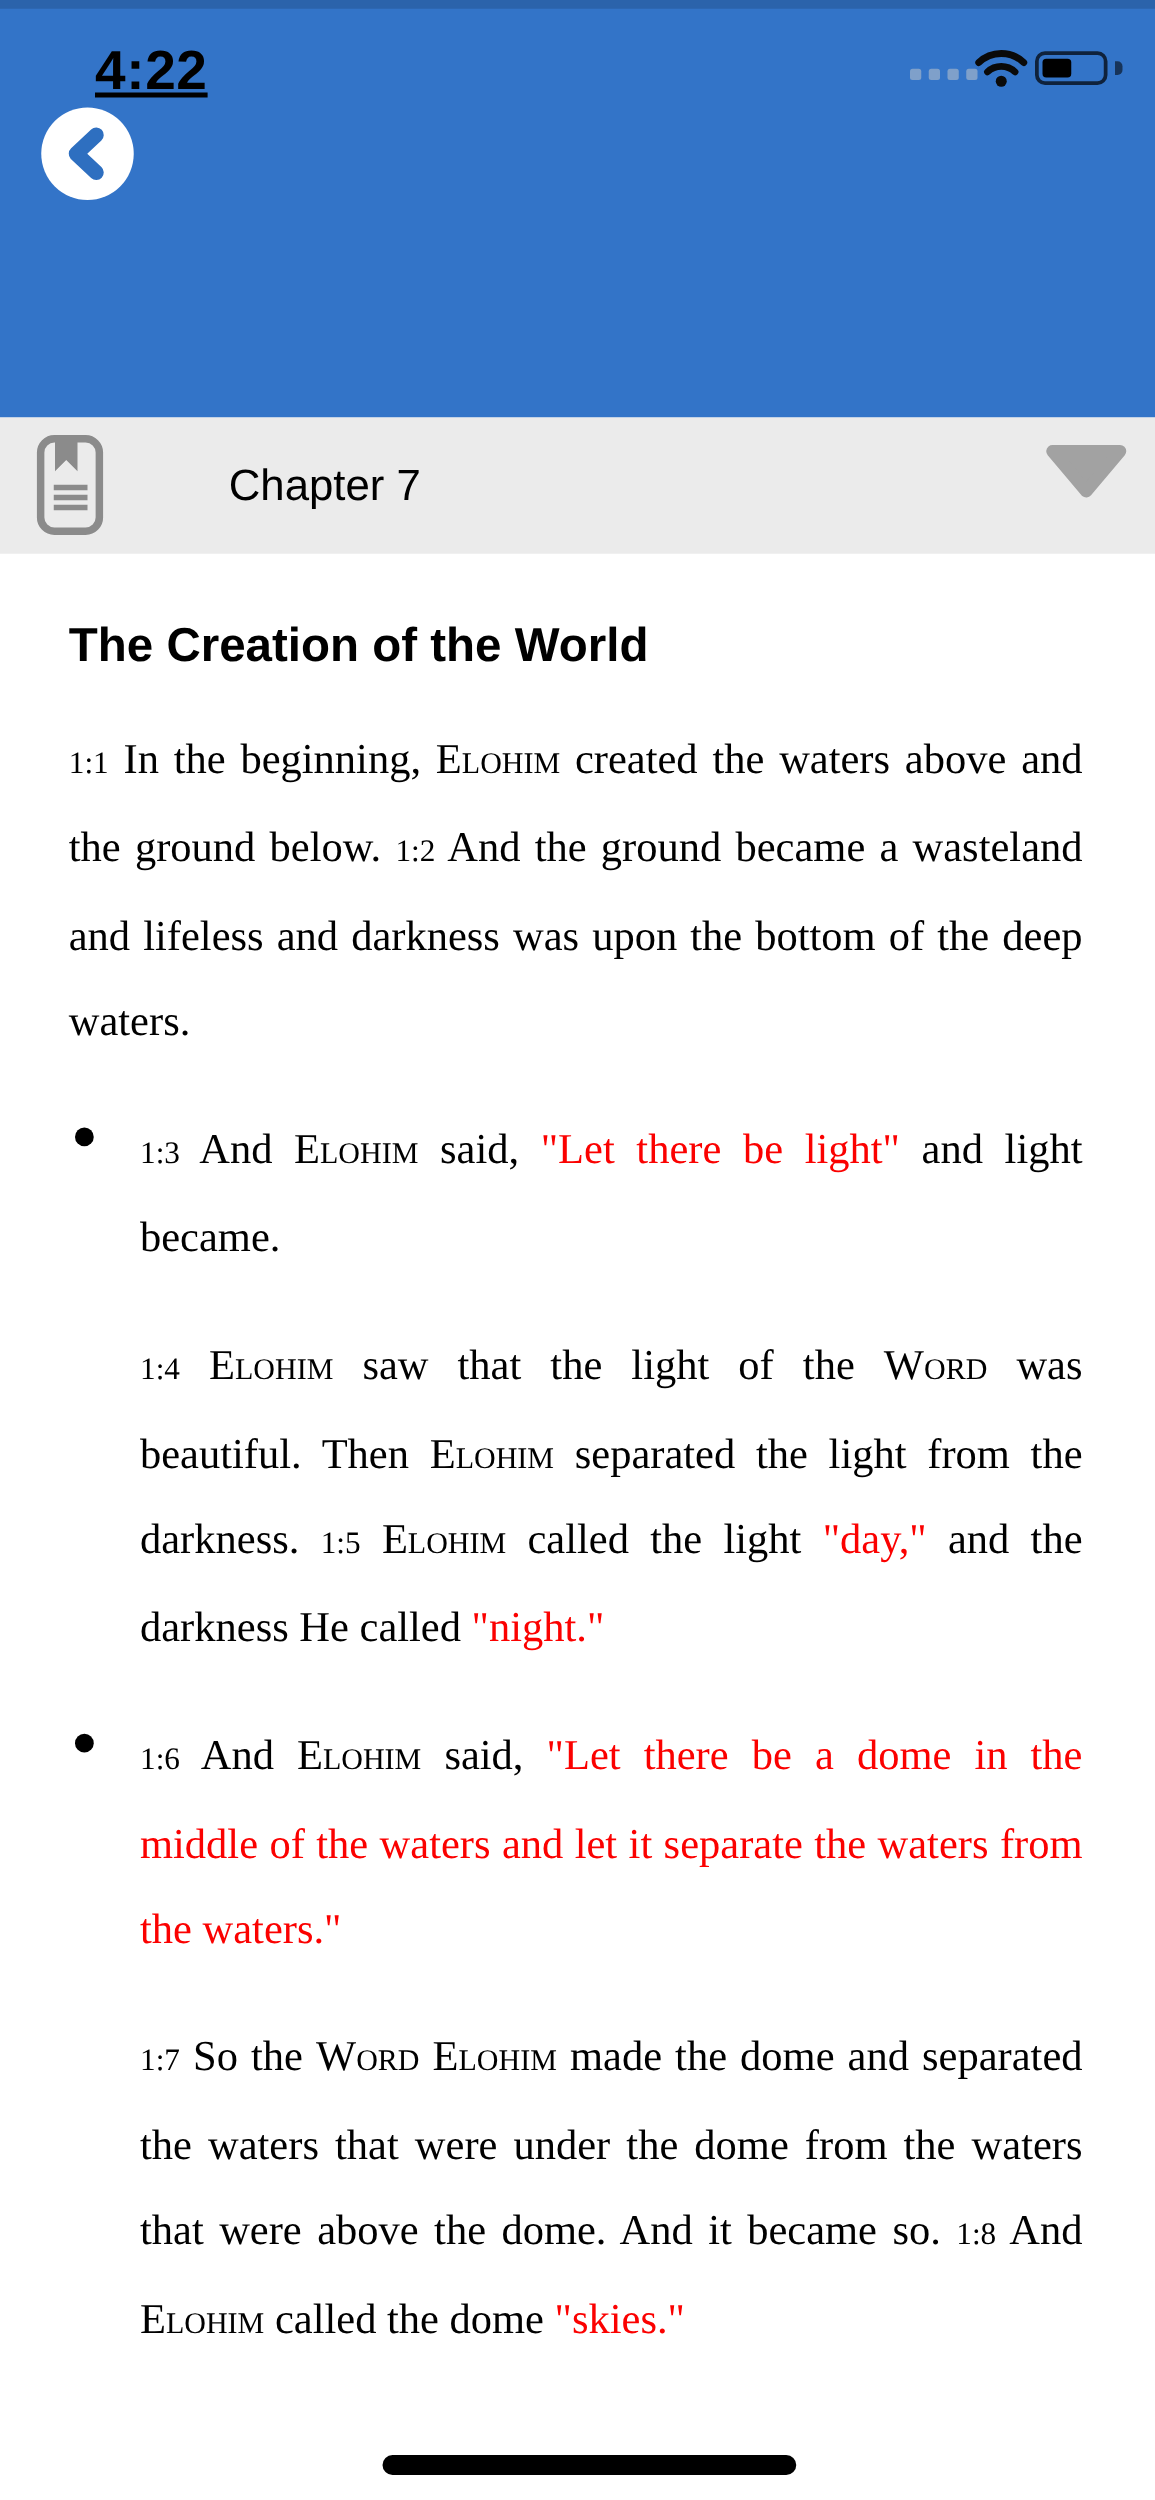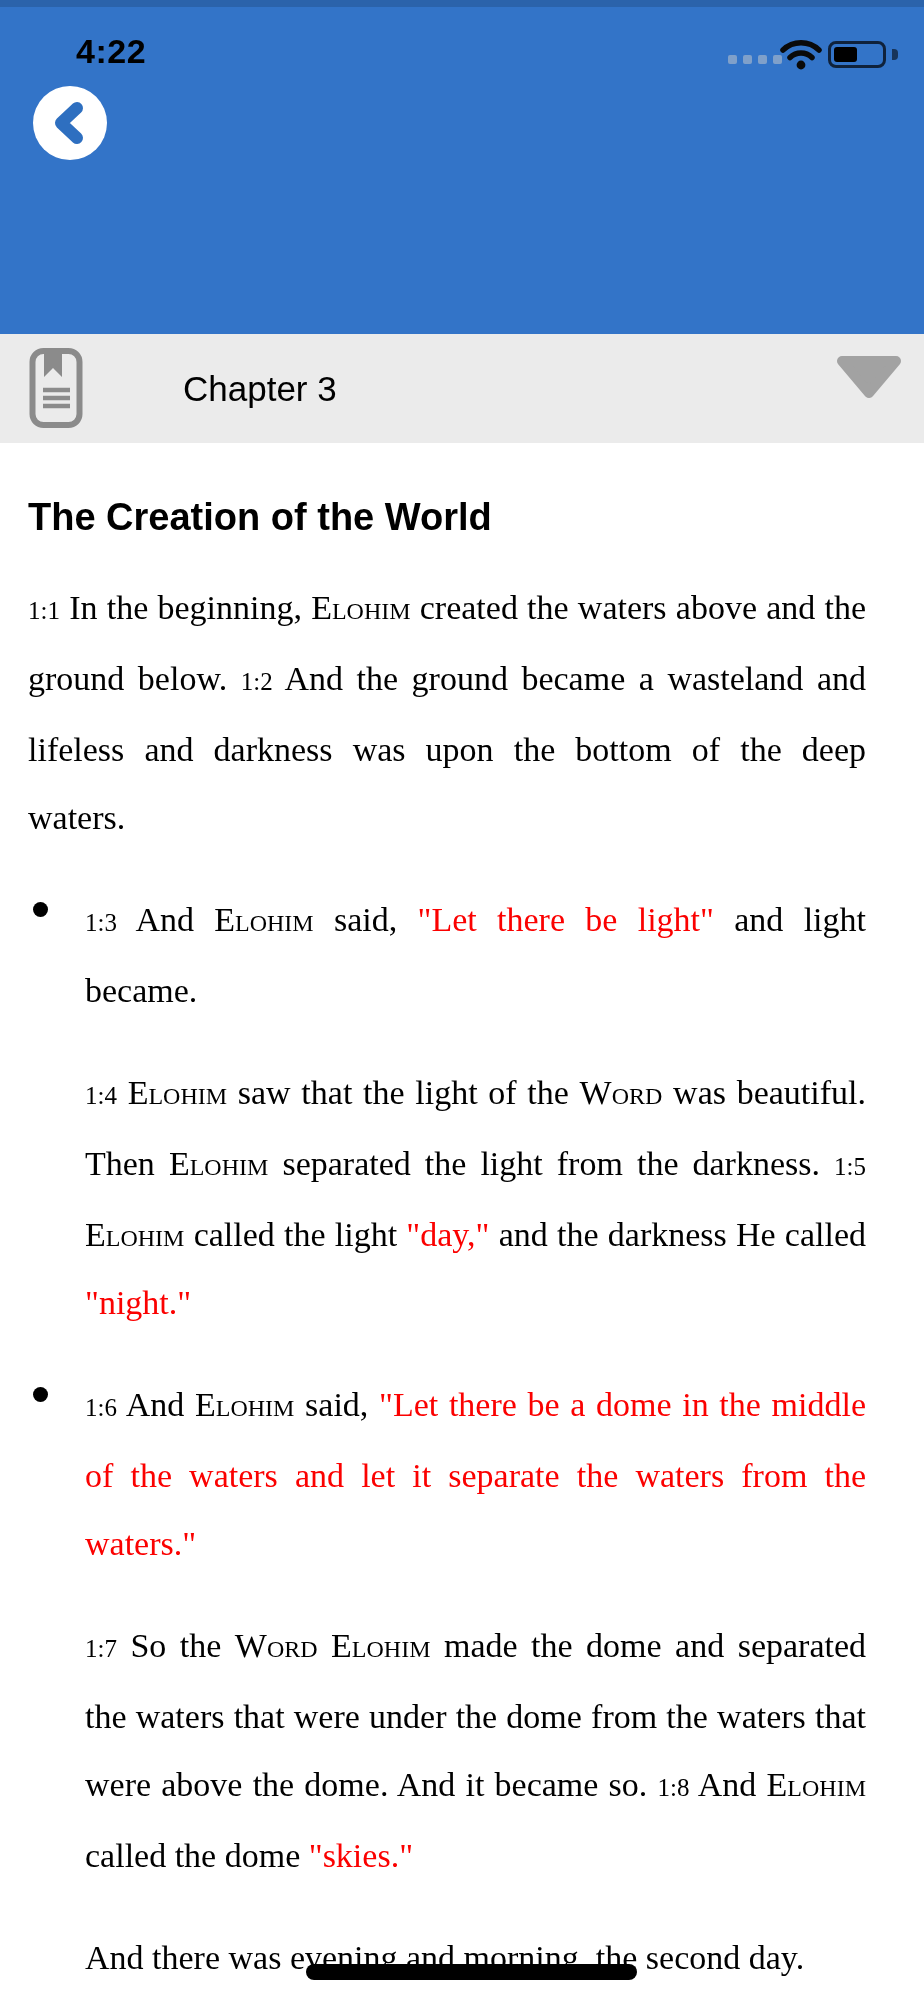--- a/index.html
+++ b/index.html
@@ -13,21 +13,21 @@
   .header {
     position:absolute; top:0; left:0; width:924px; height:334px;
     background:var(--header-blue,#3374C8);
   }
   .header-top-shade {
     position:absolute; top:0; left:0; width:100%; height:7px;
     background:rgba(0,0,0,0.14);
   }
   .time {
     position:absolute; left:76px; top:32px;
-    font-size:34px; font-weight:bold; color:#000; letter-spacing:0.5px;
+    font-size:44px; font-weight:bold; color:#000; letter-spacing:0.5px;text-decoration:underline;
   }
   .cell-dots { position:absolute; left:728px; top:55px; display:flex; gap:6px; }
   .cell-dots span { width:9px; height:9px; border-radius:2px; background:rgba(190,196,204,0.55); }
   .wifi { position:absolute; left:779px; top:38px; }
   .battery { position:absolute; left:828px; top:41px; width:58px; height:27px;
     border:3px solid rgba(0,0,0,0.7); border-radius:8px; box-sizing:border-box; }
   .battery-fill { position:absolute; left:3px; top:3px; bottom:3px; width:45%;
     background:#000; border-radius:3px; }
   .battery-nub { position:absolute; left:892px; top:49px; width:6px; height:11px;
     background:rgba(0,0,0,0.55); border-radius:0 4px 4px 0; }
@@ -63,21 +63,21 @@
   .book-icon { position:absolute; left:29px; top:12px; }
   .chapter-label {
     position:absolute; left:183px; top:50%; transform:translateY(-50%);
     font-size:35px; color:#000;
   }
   .triangle-down { position:absolute; left:836px; top:21px; }
 
   
   .content {
     position:absolute; top:443px; left:0; width:920px;
-    padding:0 54px 0 28px; box-sizing:border-box; color:#000;
+    padding:0 54px 0 55px; box-sizing:border-box; color:#000;
   }
   .section-heading {
     margin:51px 0 0 0; font-size:38px; font-weight:bold; line-height:46px;
   }
   .para {
     position:relative; margin-top:34px;
     font-size:34px; line-height:68px; text-align:justify;font-family:Liberation Serif, serif;
   }
   .para.indent, .para.bullet { margin-left:57px; }
   .bullet-marker {
@@ -132,32 +132,31 @@
   </div>
 
   <div class="chapter-bar">
     <svg class="book-icon" width="54" height="84" viewBox="0 0 54 84">
       <rect x="3.5" y="5" width="47" height="74" rx="11" fill="none" stroke="#8B8B8B" stroke-width="6"></rect>
       <path d="M15,6 v25 l9,-9 9,9 V6 Z" fill="#8B8B8B"></path>
       <line x1="14" y1="44" x2="41" y2="44" stroke="#8B8B8B" stroke-width="4.5"></line>
       <line x1="14" y1="52" x2="41" y2="52" stroke="#8B8B8B" stroke-width="4.5"></line>
       <line x1="14" y1="60" x2="41" y2="60" stroke="#8B8B8B" stroke-width="4.5"></line>
     </svg>
-    <div class="chapter-label">Chapter 3</div>
+    <div class="chapter-label">Chapter 7</div>
     <svg class="triangle-down" width="66" height="44" viewBox="0 0 66 44">
       <polygon points="6,6 60,6 33,38" fill="#A2A2A2" stroke="#A2A2A2" stroke-width="10" stroke-linejoin="round"></polygon>
     </svg>
   </div>
 
   <div class="content">
     <h1 class="section-heading">The Creation of the World</h1>
     <div>
         <div class="para plain"><span class="seg-v">1:1</span><span class="seg-plain"> In the beginning, </span><span class="seg-sc">Elohim</span><span class="seg-plain"> created the waters above and the ground below. </span><span class="seg-v">1:2</span><span class="seg-plain"> And the ground became a wasteland and lifeless and darkness was upon the bottom of the deep waters.</span></div>
         <div class="para bullet"><span class="bullet-marker"></span><span class="seg-v">1:3</span><span class="seg-plain"> And </span><span class="seg-sc">Elohim</span><span class="seg-plain"> said, </span><span class="seg-red">"Let there be light"</span><span class="seg-plain"> and light became.</span></div>
         <div class="para indent"><span class="seg-v">1:4</span><span class="seg-plain"> </span><span class="seg-sc">Elohim</span><span class="seg-plain"> saw that the light of the </span><span class="seg-sc">Word</span><span class="seg-plain"> was beautiful. Then </span><span class="seg-sc">Elohim</span><span class="seg-plain"> separated the light from the darkness. </span><span class="seg-v">1:5</span><span class="seg-plain"> </span><span class="seg-sc">Elohim</span><span class="seg-plain"> called the light </span><span class="seg-red">"day,"</span><span class="seg-plain"> and the darkness He called </span><span class="seg-red">"night."</span></div>
         <div class="para bullet"><span class="bullet-marker"></span><span class="seg-v">1:6</span><span class="seg-plain"> And </span><span class="seg-sc">Elohim</span><span class="seg-plain"> said, </span><span class="seg-red">"Let there be a dome in the middle of the waters and let it separate the waters from the waters."</span></div>
         <div class="para indent"><span class="seg-v">1:7</span><span class="seg-plain"> So the </span><span class="seg-sc">Word</span><span class="seg-plain"> </span><span class="seg-sc">Elohim</span><span class="seg-plain"> made the dome and separated the waters that were under the dome from the waters that were above the dome. And it became so. </span><span class="seg-v">1:8</span><span class="seg-plain"> And </span><span class="seg-sc">Elohim</span><span class="seg-plain"> called the dome </span><span class="seg-red">"skies."</span></div>
-        <div class="para indent"><span class="seg-plain">And there was evening and morning, the second day.</span></div>
       </div>
   </div>
 
   <div class="home-indicator"></div>
 </div>
 
 </body></html>

